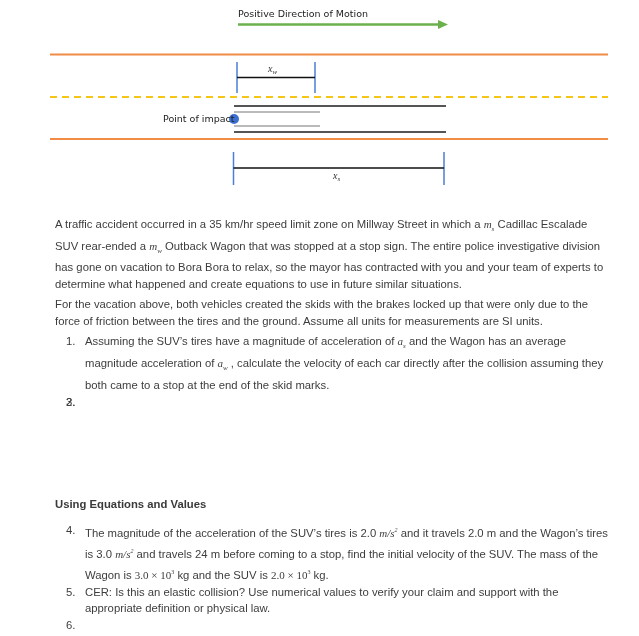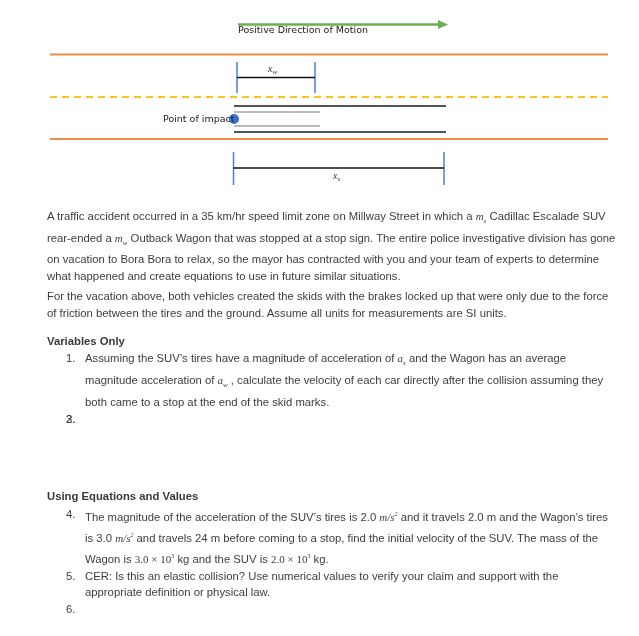--- a/index.html
+++ b/index.html
@@ -4,21 +4,21 @@
 <style>
   html, body { margin: 0; padding: 0; background: #ffffff; }
   body { width: 639px; height: 636px; position: relative; overflow: hidden;
          font-family: "Liberation Sans", sans-serif; color: #3a3a3a; }
   .diagram { position: absolute; left: 0; top: 0; width: 639px; height: 200px; }
   .diagram svg { position: absolute; left: 0; top: 0; }
   .dlabel { position: absolute; font-family: "DejaVu Sans", sans-serif; font-size: 9.5px; color: #222; white-space: nowrap; }
   .var { position: absolute; font-family: "Liberation Serif", serif; font-style: italic; font-size: 10px; color: #333; }
   .var sub { font-size: 7px; vertical-align: -2px; }
   .text { position: absolute; left: 47px; width: 570px; font-size: 11.3px; line-height: 16.5px; color: #3d3d3d; }
-  .text p { margin: 0; }
+  .text p { margin: 8px; }
   .heading { font-weight: bold; color: #3a3a3a; }
   .math { font-family: "Liberation Serif", serif; font-style: italic; font-size: 11px; }
   .mathr { font-family: "Liberation Serif", serif; font-size: 11px; }
   ol { margin: 0; padding: 0; list-style: none; }
   ol li { position: relative; padding-left: 38px; }
   ol li .num { position: absolute; left: 19px; top: 0; }
   sup.e { font-size: 6px; vertical-align: 5px; }
 </style>
 </head>
 <body>
@@ -50,35 +50,34 @@
     </g>
 
     <circle cx="234" cy="119" r="5" fill="#3b6fd1"></circle>
 
     <g>
       <line x1="233.5" y1="152" x2="233.5" y2="185" stroke="#4a7fd6" stroke-width="1.5"></line>
       <line x1="444" y1="152" x2="444" y2="185" stroke="#4a7fd6" stroke-width="1.5"></line>
       <line x1="233.5" y1="168" x2="444" y2="168" stroke="#111" stroke-width="1.5"></line>
     </g>
   </svg>
-  <div class="dlabel" style="left:238px; top:24px;">Positive Direction of Motion</div>
+  <div class="dlabel" style="left:238px; top:8px;">Positive Direction of Motion</div>
   <div class="dlabel" style="left:163px; top:113px;">Point of impact</div>
   <div class="var" style="left:268px; top:63px;"><span>x</span><sub>w</sub></div>
   <div class="var" style="left:333px; top:170px;"><span>x</span><sub>s</sub></div>
 </div>
 
 <div class="text" style="top:208px;">
   <p><span>A traffic accident occurred in a 35 km/hr speed limit zone on Millway Street in which a </span><span class="math"><span>m</span><sub style="font-size:7px">s</sub></span><span> Cadillac Escalade SUV rear-ended a </span><span class="math"><span>m</span><sub style="font-size:7px">w</sub></span><span> Outback Wagon that was stopped at a stop sign. The entire police investigative division has gone on vacation to Bora Bora to relax, so the mayor has contracted with you and your team of experts to determine what happened and create equations to use in future similar situations.</span></p>
 </div>
 <div class="text" style="top:288px;">
   <p>For the vacation above, both vehicles created the skids with the brakes locked up that were only due to the force of friction between the tires and the ground.  Assume all units for measurements are SI units.</p>
 </div>
 
 <div class="text" style="top:333px;">
-  <p class="heading">Variables Only</p>
   <ol>
     <li style="line-height:17px;">
       <span class="num">1.</span>
       <span>Assuming the SUV’s tires have a magnitude of acceleration of </span><span class="math"><span>a</span><sub style="font-size:7px">s</sub></span><span> and the Wagon has an average magnitude acceleration of </span><span class="math"><span>a</span><sub style="font-size:7px">w</sub></span><span> , calculate the velocity of each car directly after the collision assuming they both came to a stop at the end of the skid marks.</span>
     </li>
     <li>
       <span class="num">2.</span>
     </li>
     <li>
       <span class="num">3.</span>

